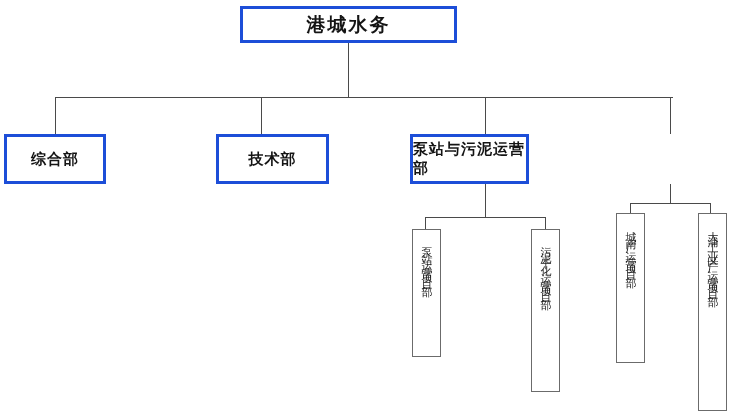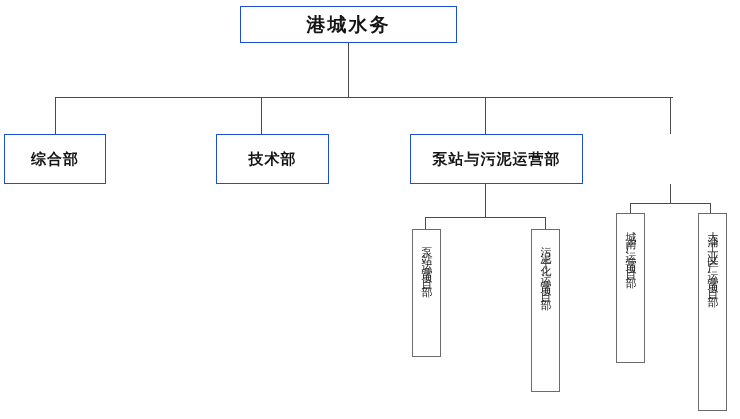--- a/index.html
+++ b/index.html
@@ -11,38 +11,38 @@
   * { box-sizing: border-box; }
   #canvas {
     position: relative;
     width: 740px;
     height: 419px;
     background: #ffffff;
     overflow: hidden;
   }
   .node {
     position: absolute;
-    border: 1px solid #1d4ed8;
+    border: 3px solid #1d4ed8;
     background: #ffffff;
     display: flex;
     align-items: center;
     justify-content: center;
     color: #141414;
   }
   .node-root {
     left: 240px; top: 6px; width: 217px; height: 37px;
     font-size: 19px; font-weight: bold; letter-spacing: 2px;
   }
   .node-dept {
     top: 134px; height: 50px;
     font-size: 15px; font-weight: bold; letter-spacing: 1px;
   }
   .dept-0 { left: 4px;   width: 102px; align-items: center; }
   .dept-1 { left: 216px; width: 113px; }
-  .dept-2 { left: 410px; width: 173px; }
+  .dept-2 { left: 410px; width: 119px; }
   .dept-3 { left: 602px; width: 134px; }
   .node-project {
     width: 29px;
     border: 1px solid #6b6b6b;
     align-items: flex-start;
     padding-top: 8px;
   }
   .proj-0 { left: 412px; top: 229px; height: 128px; }
   .proj-1 { left: 531px; top: 229px; height: 163px; }
   .proj-2 { left: 616px; top: 213px; height: 150px; }

